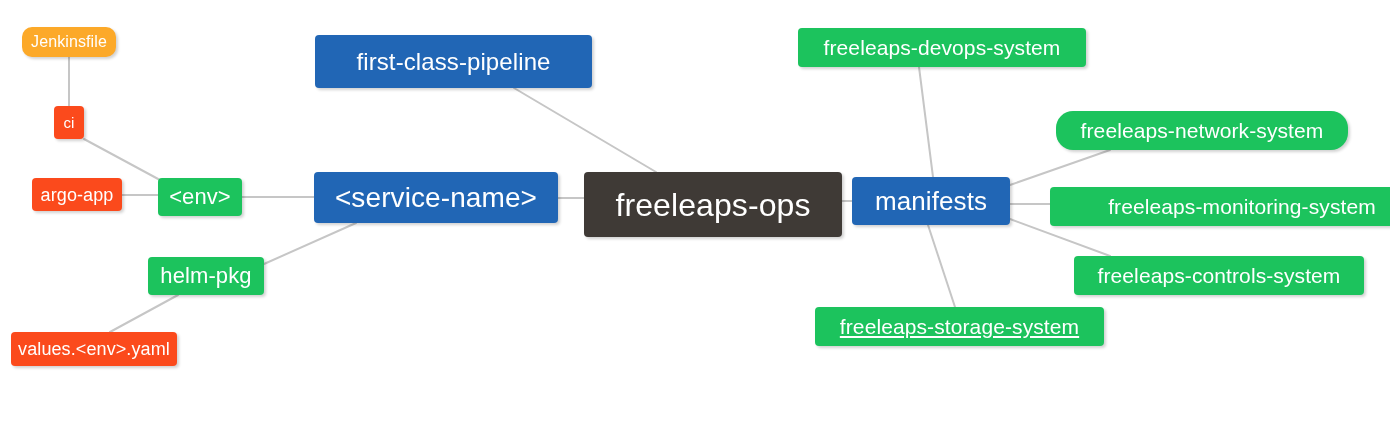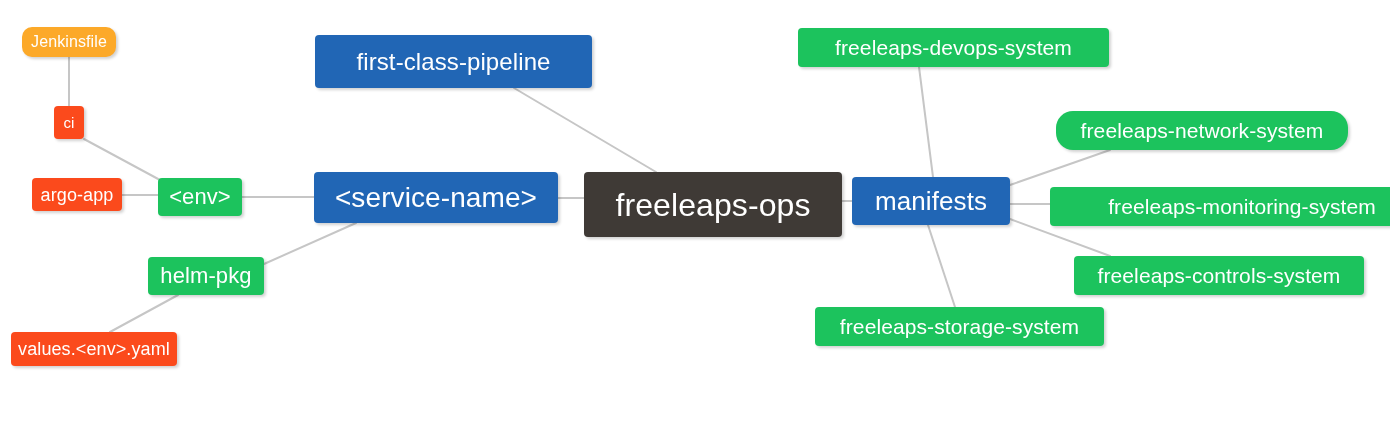--- a/index.html
+++ b/index.html
@@ -83,29 +83,29 @@
       </div>
       <div class="node" style="left: 54px; top: 106px; width: 30px; height: 33px; background: rgb(251, 74, 28); font-size: 15px;">
         <span>ci</span>
       </div>
       <div class="node" style="left: 32px; top: 178px; width: 90px; height: 33px; background: rgb(251, 74, 28); font-size: 18px;">
         <span>argo-app</span>
       </div>
       <div class="node" style="left: 11px; top: 332px; width: 166px; height: 34px; background: rgb(251, 74, 28); font-size: 18px;">
         <span>values.&lt;env&gt;.yaml</span>
       </div>
-      <div class="node" style="left: 798px; top: 28px; width: 311px; height: 39px; background: rgb(28, 195, 93); font-size: 21px;">
+      <div class="node" style="left: 798px; top: 28px; width: 288px; height: 39px; background: rgb(28, 195, 93); font-size: 21px;">
         <span>freeleaps-devops-system</span>
       </div>
       <div class="node" style="left: 1056px; top: 111px; width: 292px; height: 39px; background: rgb(28, 195, 93); font-size: 21px; border-radius: 17px;">
         <span>freeleaps-network-system</span>
       </div>
       <div class="node" style="left: 1050px; top: 187px; width: 384px; height: 39px; background: rgb(28, 195, 93); font-size: 21px;">
         <span>freeleaps-monitoring-system</span>
       </div>
       <div class="node" style="left: 1062px; top: 256px; width: 290px; height: 39px; background: rgb(28, 195, 93); font-size: 21px; margin-left: 12px;">
         <span>freeleaps-controls-system</span>
       </div>
-      <div class="node" style="left: 815px; top: 307px; width: 289px; height: 39px; background: rgb(28, 195, 93); font-size: 21px;">
+      <div class="node" style="left: 815px; top: 307px; width: 289px; height: 39px; background: rgb(28, 195, 93); font-size: 21px; text-decoration: underline;">
         <span>freeleaps-storage-system</span>
       </div>
     </div>
 </div>
 
 </body></html>

